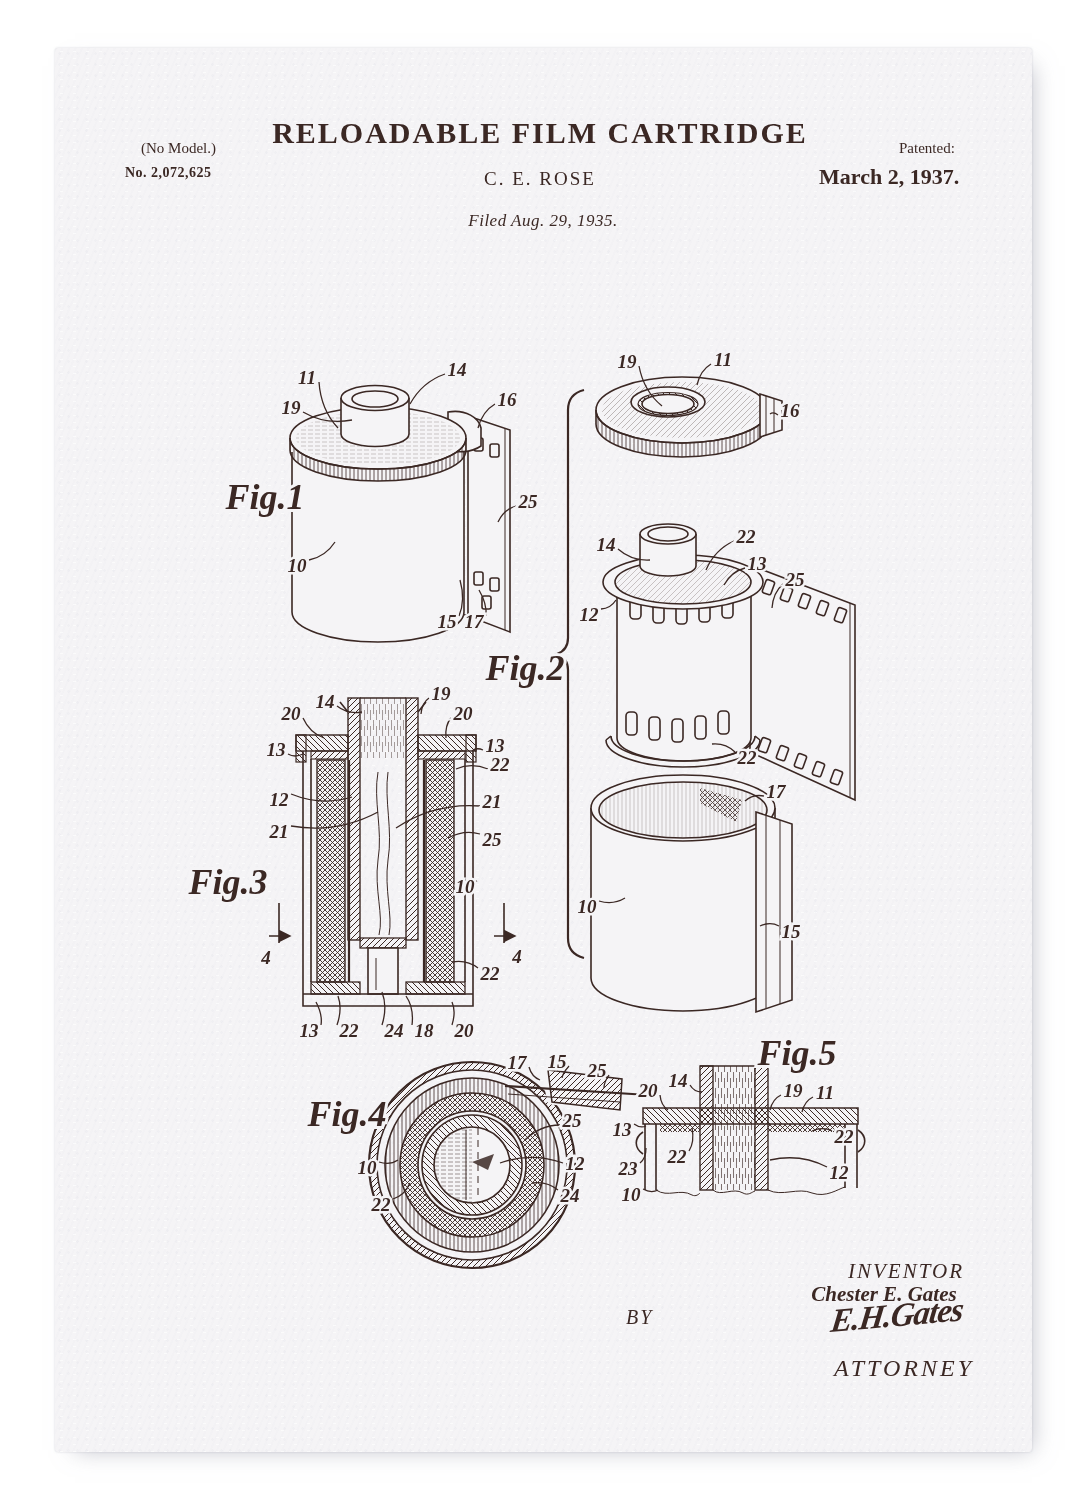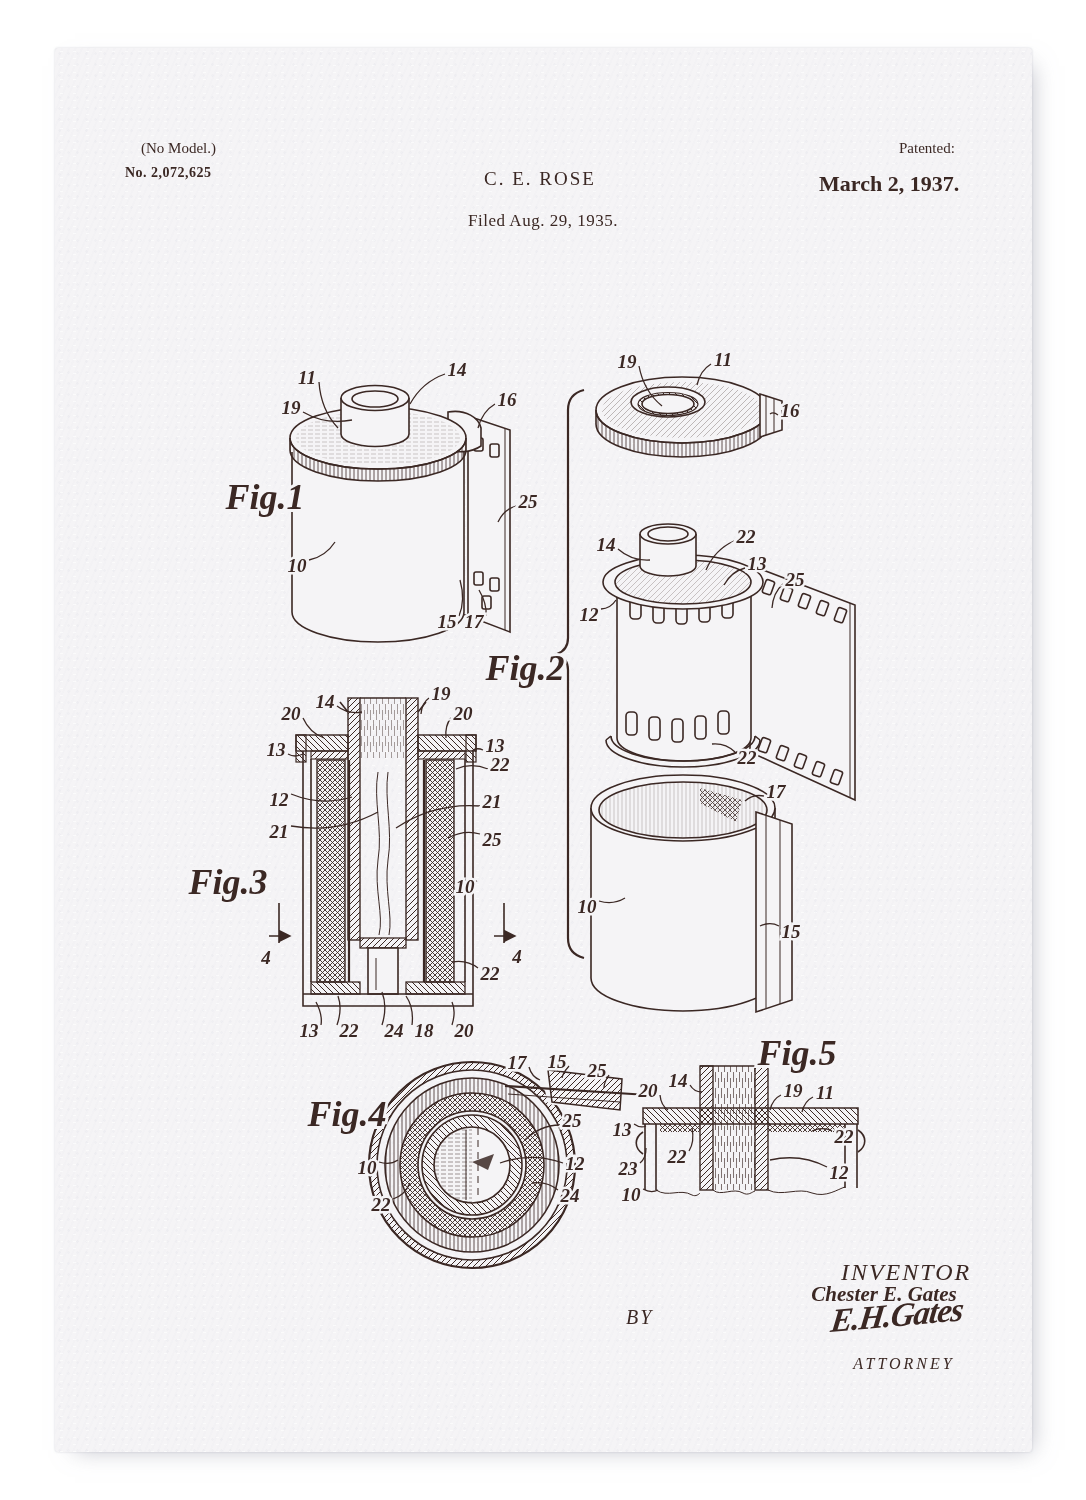--- a/index.html
+++ b/index.html
@@ -18,46 +18,47 @@
     background-size: 9px 11px, 13px 7px, auto;
     border-radius:3px;
     box-shadow: 10px 8px 22px -10px rgba(140,142,158,0.55), 0 0 2px rgba(170,172,186,0.5);
   }
   .abs{ position:absolute; white-space:nowrap; }
   .ctr{ transform:translateX(-50%); }
   #title{ left:540px; top:116px; font-size:30px; font-weight:bold; letter-spacing:2px; }
   #noModel{ left:141px; top:140px; font-size:15px; }
   #patNo{ left:125px; top:165px; font-size:14px; font-weight:bold; letter-spacing:.5px; }
   #patLabel{ left:867px; top:140px; font-size:15px;margin-left:32px; }
-  #patDate{ left:819px; top:164px; font-size:22px; font-weight:bold;margin-top:7px; }
+  #patDate{ left:819px; top:164px; font-size:22px; font-weight:bold; }
   #rose{ left:540px; top:168px; font-size:19px; letter-spacing:2px;text-align:right; }
-  #filed{ left:543px; top:211px; font-size:17px; letter-spacing:.5px; }
+  #filed{ left:543px; top:211px; font-size:17px; letter-spacing:.5px;font-style:italic; }
   #by{ left:626px; top:1306px; font-style:italic; font-size:20px; letter-spacing:2px;text-align:right; }
-  #invCap{ left:906px; top:1259px; font-style:italic; font-size:24px; letter-spacing:2px; }
+  #invCap{ left:906px; top:1259px; font-style:italic; font-size:21px; letter-spacing:2px; }
   #invName{ left:884px; top:1282px; font-style:italic; font-weight:bold; font-size:21px; }
   #sig{ left:897px; top:1297px; font-style:italic; font-weight:bold; font-size:33px;
         transform:translateX(-50%) rotate(-5deg) skewX(-12deg); letter-spacing:-1px; }
-  #attCap{ left:904px; top:1355px; font-style:italic; font-size:16px; letter-spacing:3px; }
+  #attCap{ left:904px; top:1355px; font-style:italic; font-size:24px; letter-spacing:3px; }
   svg{ position:absolute; left:0; top:0; }
   .o{ fill:none; stroke:var(--ink); stroke-width:1.6; }
   .o2{ fill:none; stroke:var(--ink); stroke-width:2.2; }
   .thin{ fill:none; stroke:var(--ink); stroke-width:1; }
   .fp{ fill:var(--paper); stroke:var(--ink); stroke-width:1.6; }
   .callout{ font:italic bold 19px "Liberation Serif", serif; fill:var(--ink);
             paint-order:stroke; stroke:var(--paper); stroke-width:5px; }
   .figlabel{ font:italic bold 36px "Liberation Serif", serif; fill:var(--ink);
              paint-order:stroke; stroke:var(--paper); stroke-width:6px; }
   .leader{ fill:none; stroke:var(--ink); stroke-width:1.3; }
 </style>
 </head>
 <body>
 
 <div class="stage">
   <div class="paper"></div>
 
+  <div class="abs ctr" id="title">RELOADABLE FILM CARTRIDGE</div>
   <div class="abs" id="noModel">(No Model.)</div>
   <div class="abs" id="patNo">No. 2,072,625</div>
   <div class="abs" id="patLabel">Patented:</div>
   <div class="abs" id="patDate">March 2, 1937.</div>
   <div class="abs ctr" id="rose">C. E. ROSE</div>
   <div class="abs ctr" id="filed">Filed Aug. 29, 1935.</div>
 
   <svg width="1086" height="1500" viewBox="0 0 1086 1500">
     <defs>
       <pattern id="pv" width="4" height="6" patternUnits="userSpaceOnUse">

